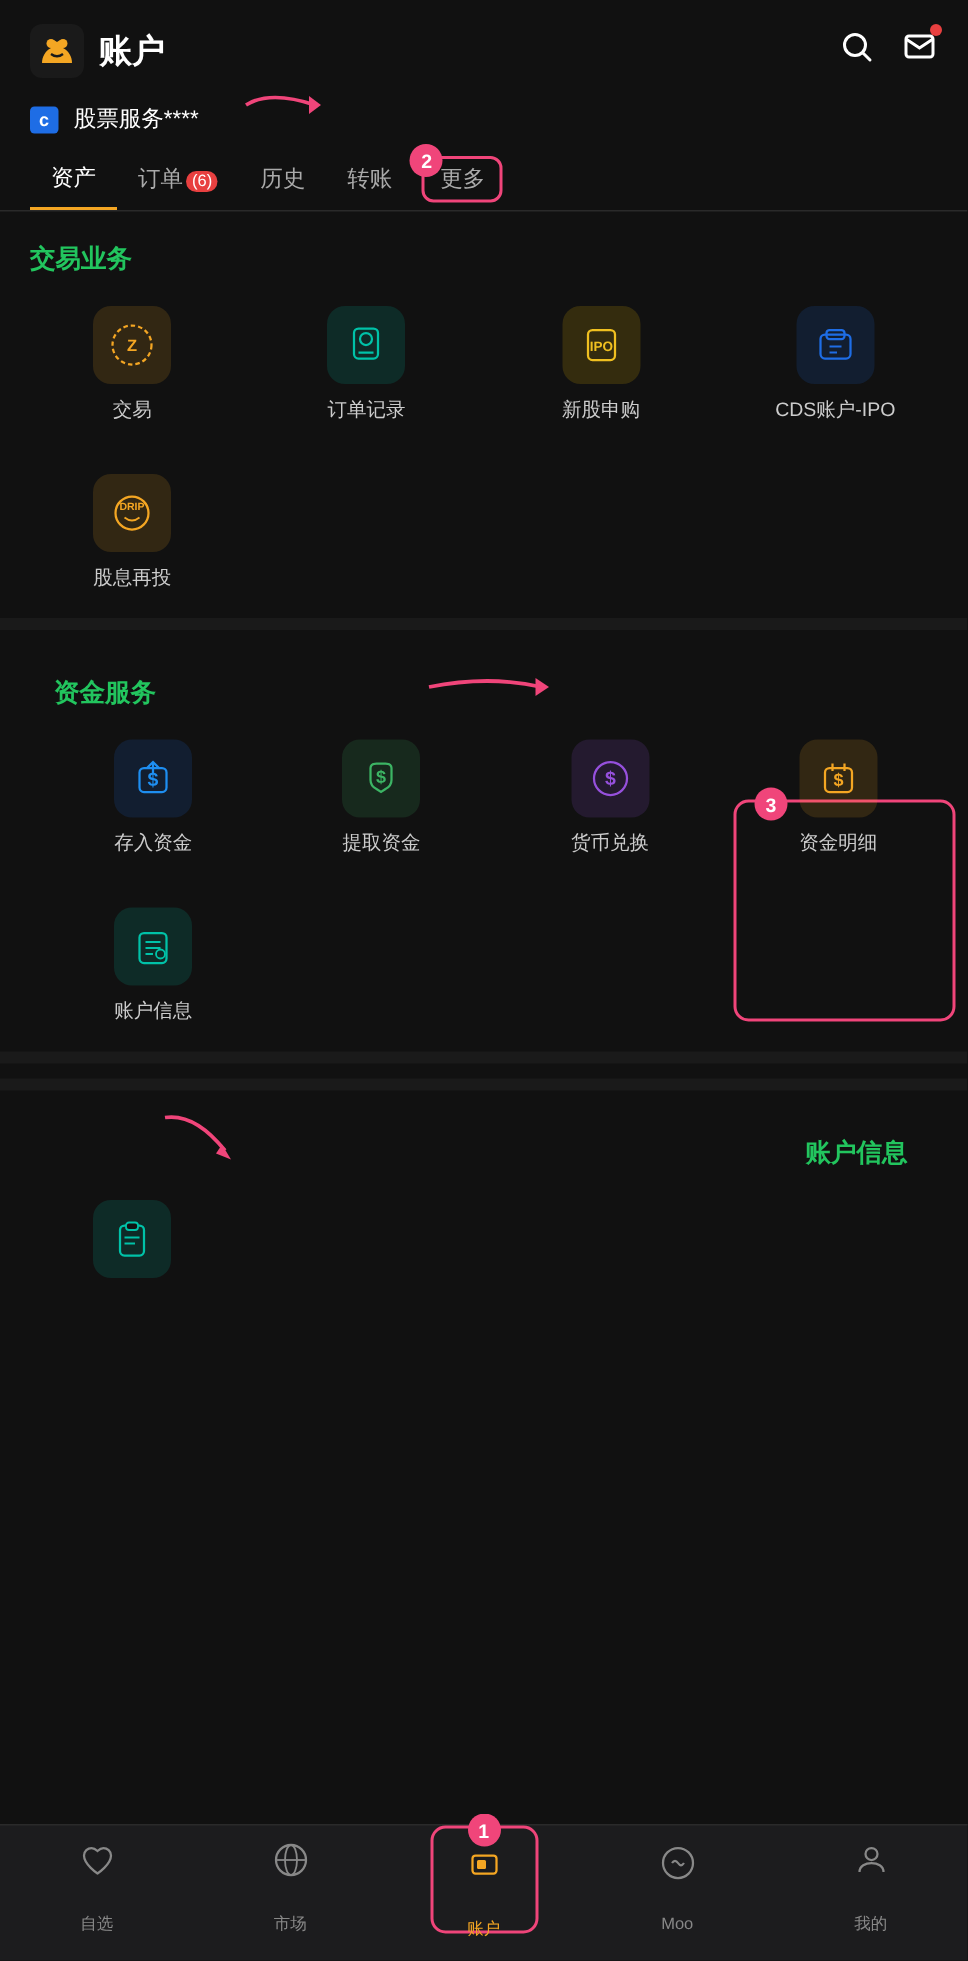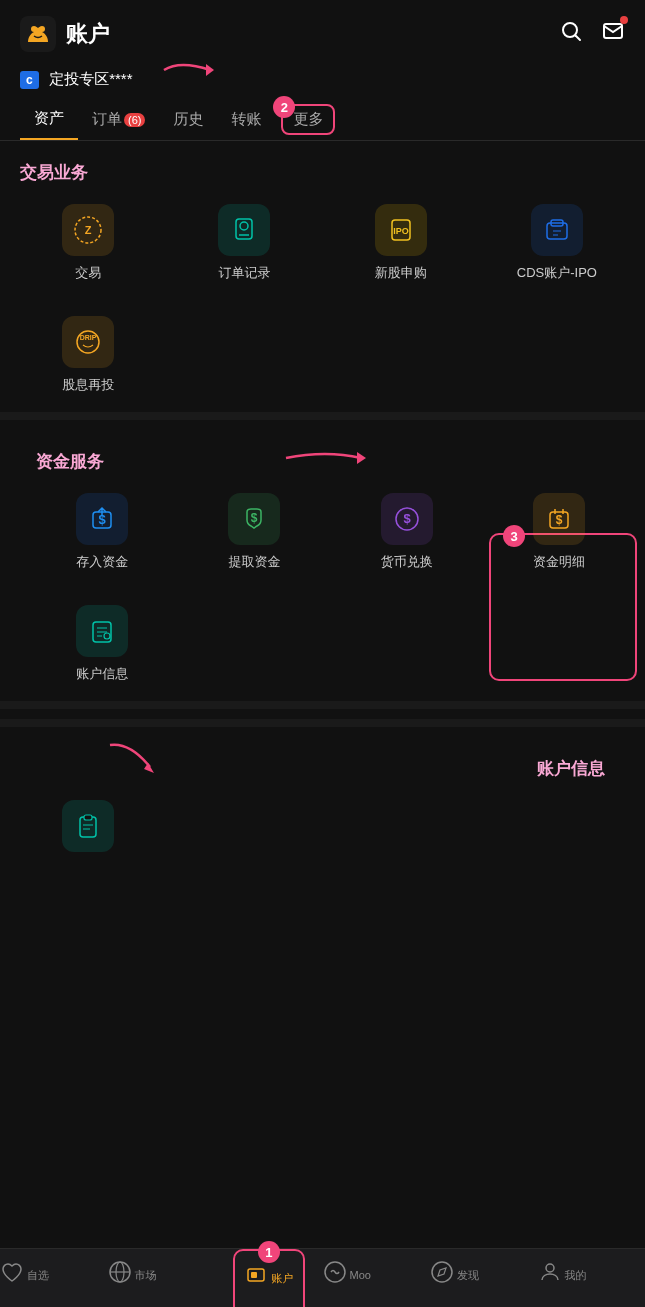--- a/index.html
+++ b/index.html
@@ -122,21 +122,21 @@
       justify-content: center;
       font-size: 13px;
       color: #fff;
       font-weight: bold;
     }
 
     
     .section-title {
       font-size: 17px;
       font-weight: 600;
-      color: #f9a8d4;
+      color: #22c55e;
       padding: 20px 20px 12px 20px;
     }
 
     
     .service-grid {
       display: grid;
       grid-template-columns: repeat(4, 1fr);
       padding: 0 10px;
       row-gap: 18px;
       margin-bottom: 10px;
@@ -199,23 +199,23 @@
       background: #1c1c1e;
       border-top: 1px solid #2a2a2a;
       display: flex;
       align-items: center;
       justify-content: space-around;
       padding: 8px 0 14px 0;
       z-index: 100;
     }
     .bottom-tab {
       display: flex;
-      flex-direction: row;
-      align-items: center;
-      gap: 3px;
+      flex-direction: column;
+      align-items: center;
+      gap: 17px;
       cursor: pointer;
       flex: 1;
     }
     .bottom-tab-icon {
       font-size: 22px;
       color: #888888;
     }
     .bottom-tab-label {
       font-size: 11px;
       color: #888888;
@@ -295,21 +295,21 @@
           <path d="M3 7 L12 13 L21 7" stroke="white" stroke-width="2"></path>
         </svg>
         <span class="notification-dot"></span>
       </span>
     </div>
   </div>
 
   <div style="position:relative">
     <div class="account-row">
       <span class="account-tag">c</span>
-      <span class="account-name">定投专区****</span>
+      <span class="account-name">股票服务****</span>
     </div>
 
     <div style="position:absolute; top:-8px; left:160px; z-index:10; display:flex; align-items:center; gap:4px;">
       <svg width="60" height="28" viewBox="0 0 60 28" fill="none">
         <path d="M4 14 Q20 4 50 14" stroke="#f0457a" stroke-width="2.5" fill="none"></path>
         <polygon points="46,8 54,14 46,20" fill="#f0457a"></polygon>
       </svg>
     </div>
   </div>
 
@@ -547,29 +547,20 @@
   <div class="bottom-tab">
     <span class="bottom-tab-icon">
       <svg width="24" height="24" viewBox="0 0 24 24" fill="none">
         <circle cx="12" cy="12" r="10" stroke="#888" stroke-width="1.5" fill="none"></circle>
         <path d="M8 12 Q10 9 12 12 Q14 15 16 12" stroke="#888" stroke-width="1.5" fill="none"></path>
       </svg>
     </span>
     <span class="bottom-tab-label">Moo</span>
   </div>
 
-  <div class="bottom-tab">
-    <span class="bottom-tab-icon">
-      <svg width="24" height="24" viewBox="0 0 24 24" fill="none">
-        <circle cx="12" cy="12" r="10" stroke="#888" stroke-width="1.5" fill="none"></circle>
-        <path d="M8 16 L10 10 L16 8 L14 14 Z" stroke="#888" stroke-width="1.2" fill="none"></path>
-      </svg>
-    </span>
-    <span class="bottom-tab-label">发现</span>
-  </div>
 
   <div class="bottom-tab">
     <span class="bottom-tab-icon">
       <svg width="24" height="24" viewBox="0 0 24 24" fill="none">
         <circle cx="12" cy="8" r="4" stroke="#888" stroke-width="1.5" fill="none"></circle>
         <path d="M4 20 C4 16 8 14 12 14 C16 14 20 16 20 20" stroke="#888" stroke-width="1.5" fill="none"></path>
       </svg>
     </span>
     <span class="bottom-tab-label">我的</span>
   </div>

